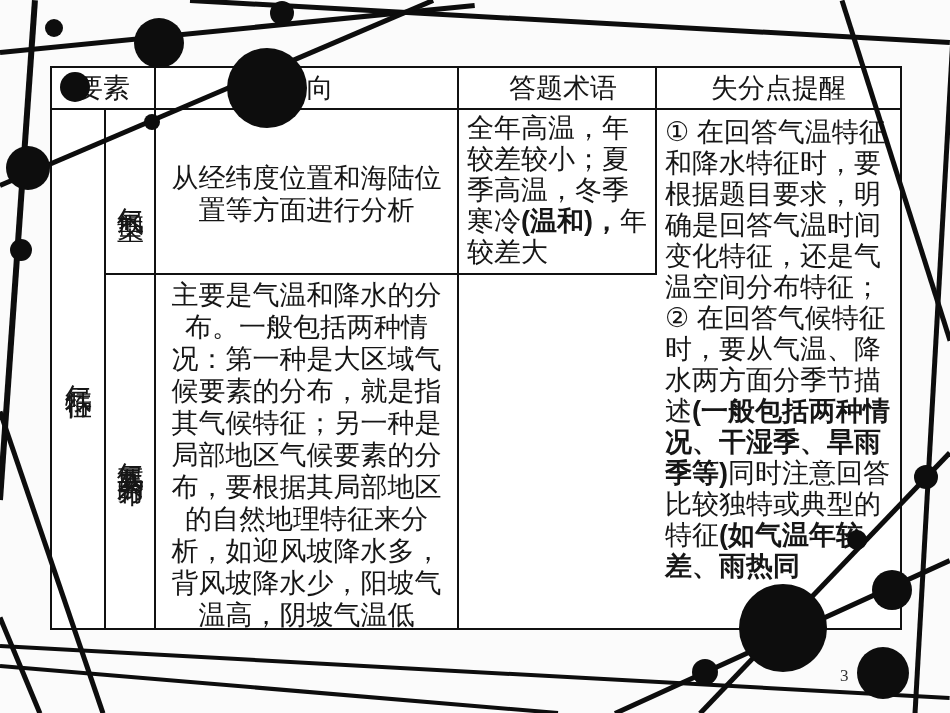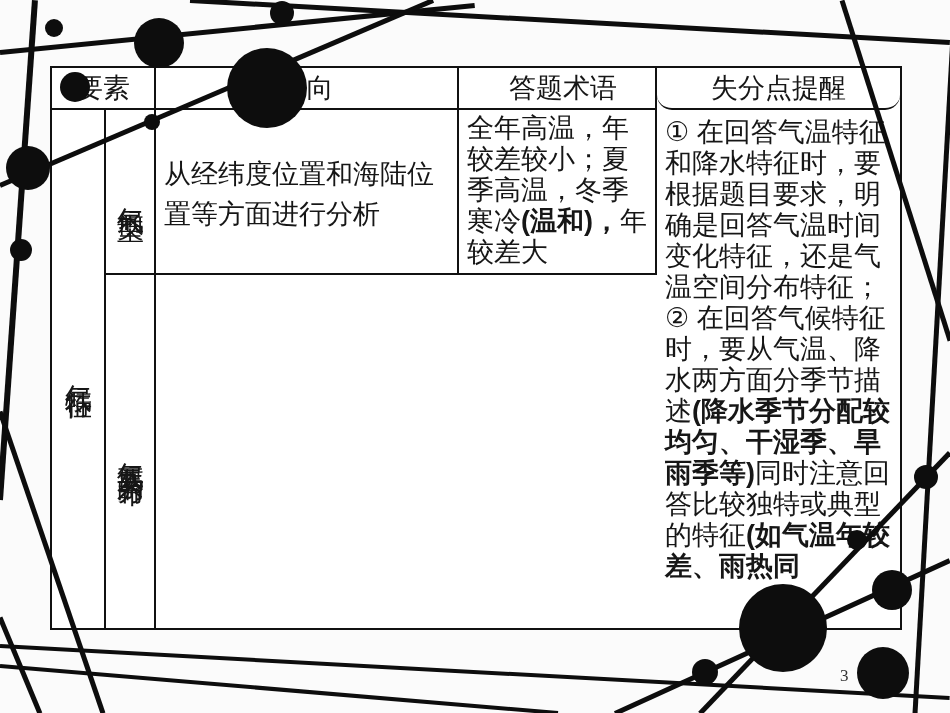--- a/index.html
+++ b/index.html
@@ -11,26 +11,26 @@
   }
   
   .tbl{
     position:absolute;left:50px;top:66px;width:852px;height:564px;
     display:grid;
     grid-template-columns:54px 50px 303px 198px 1fr;
     grid-template-rows:42px 165px 1fr;
     background:#ffffff;border:2px solid #111;box-sizing:border-box;
   }
   .c{border-right:2px solid #111;border-bottom:2px solid #111;box-sizing:border-box;overflow:hidden;}
-  .no-r{border-right:none;border-radius:15px;}
+  .no-r{border-right:none;}
   .no-b{border-bottom:none;}
   .hd{display:flex;align-items:center;justify-content:center;font-size:27px;}
   .vertwrap{display:flex;align-items:center;justify-content:center;}
   .vert{writing-mode:vertical-rl;text-orientation:upright;font-size:27px;letter-spacing:3px;line-height:1;}
-  .txt{font-size:27px;line-height:40px;padding:4px 8px 0 8px;}
+  .txt{font-size:27px;line-height:32px;padding:4px 8px 0 8px;text-align:center;}
   .mid{display:flex;align-items:center;}
   .mid>div{width:100%;}
   .terms{font-size:27px;line-height:31px;padding:3px 8px 0 8px;}
   .rem{font-size:27px;line-height:31px;padding:7px 4px 0 8px;}
   .b{font-weight:700;}
   
   .ln{position:absolute;height:5px;background:#0d0d0d;transform-origin:0 50%;}
   .dot{position:absolute;background:#0d0d0d;border-radius:50%;}
   .pagenum{position:absolute;left:840px;top:666px;font-size:17px;color:#333;
            font-family:"Liberation Serif","DejaVu Serif",serif;}
@@ -62,25 +62,28 @@
       <span class="vert">气候类型</span>
     </div>
     <div class="c mid" style="grid-column:3;grid-row:2;">
       <div class="txt">从经纬度位置和海陆位置等方面进行分析</div>
     </div>
     <div class="c" style="grid-column:4;grid-row:2;">
       <div class="terms"><span>全年高温，年较差较小；夏季高温，冬季寒冷</span><span class="b">(温和)，</span><span>年较差大</span></div>
     </div>
 
     <div class="c no-r no-b" style="grid-column:5;grid-row:2/4;">
-      <div class="rem"><span>① 在回答气温特征和降水特征时，要根据题目要求，明确是回答气温时间变化特征，还是气温空间分布特征；② 在回答气候特征时，要从气温、降水两方面分季节描述</span><span class="b">(降水季节分配较均匀、干湿季、旱雨季等)</span><span>同时注意回答比较独特或典型的特征</span><span class="b">(如气温年较差、雨热同</span></div>
+      <div class="rem"><span>① 在回答气温特征和降水特征时，要根据题目要求，明确是回答气温时间变化特征，还是气温空间分布特征；② 在回答气候特征时，要从气温、降水两方面分季节描述</span><span class="b">(一般包括两种情况、干湿季、旱雨季等)</span><span>同时注意回答比较独特或典型的特征</span><span class="b">(如气温年较差、雨热同</span></div>
     </div>
 
     <div class="c vertwrap no-b" style="grid-column:2;grid-row:3;">
       <span class="vert">气候要素的分布</span>
+    </div>
+    <div class="c no-b" style="grid-column:3;grid-row:3;">
+      <div class="txt">主要是气温和降水的分布。一般包括两种情况：第一种是大区域气候要素的分布，就是指其气候特征；另一种是局部地区气候要素的分布，要根据其局部地区的自然地理特征来分析，如迎风坡降水多，背风坡降水少，阳坡气温高，阴坡气温低</div>
     </div>
   </div>
 
   <div class="ln" style="left:0;top:50px;width:477px;transform:rotate(-5.65deg);"></div>
   <div class="ln" style="left:190px;top:-2px;width:761px;transform:rotate(3.16deg);"></div>
   <div class="ln" style="left:0;top:183px;width:471px;transform:rotate(-23.14deg);"></div>
   <div class="ln" style="left:0;top:497px;width:501px;height:6px;transform:rotate(-86deg);"></div>
   <div class="ln" style="left:0;top:409px;width:319px;transform:rotate(71.16deg);"></div>
   <div class="ln" style="left:0;top:615px;width:104px;transform:rotate(67.4deg);"></div>
   <div class="ln" style="left:842px;top:-2px;width:357px;transform:rotate(72.38deg);"></div>

